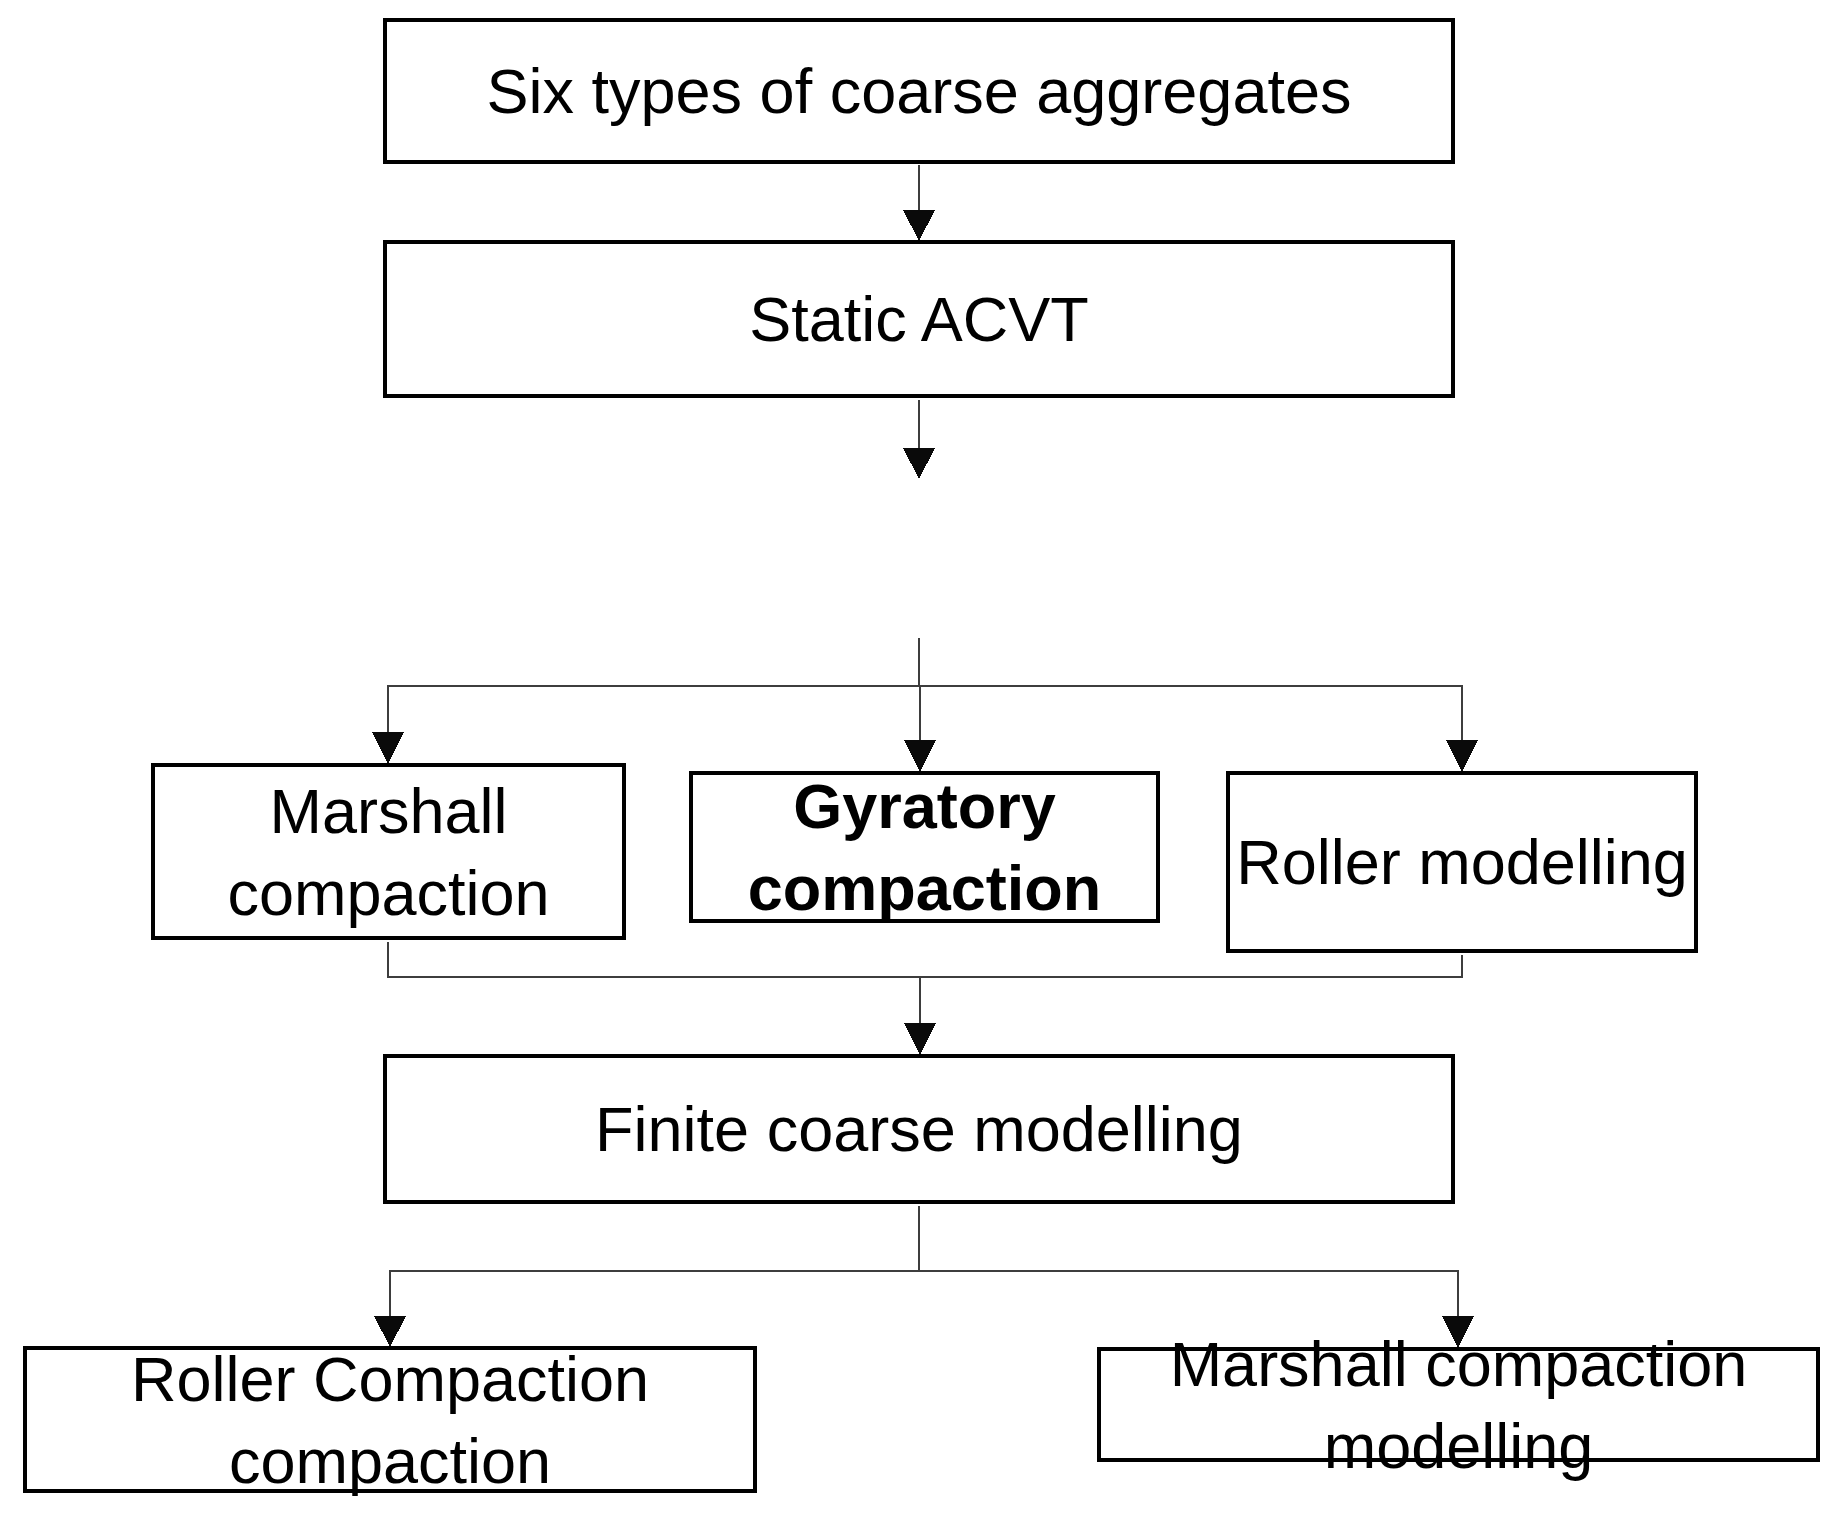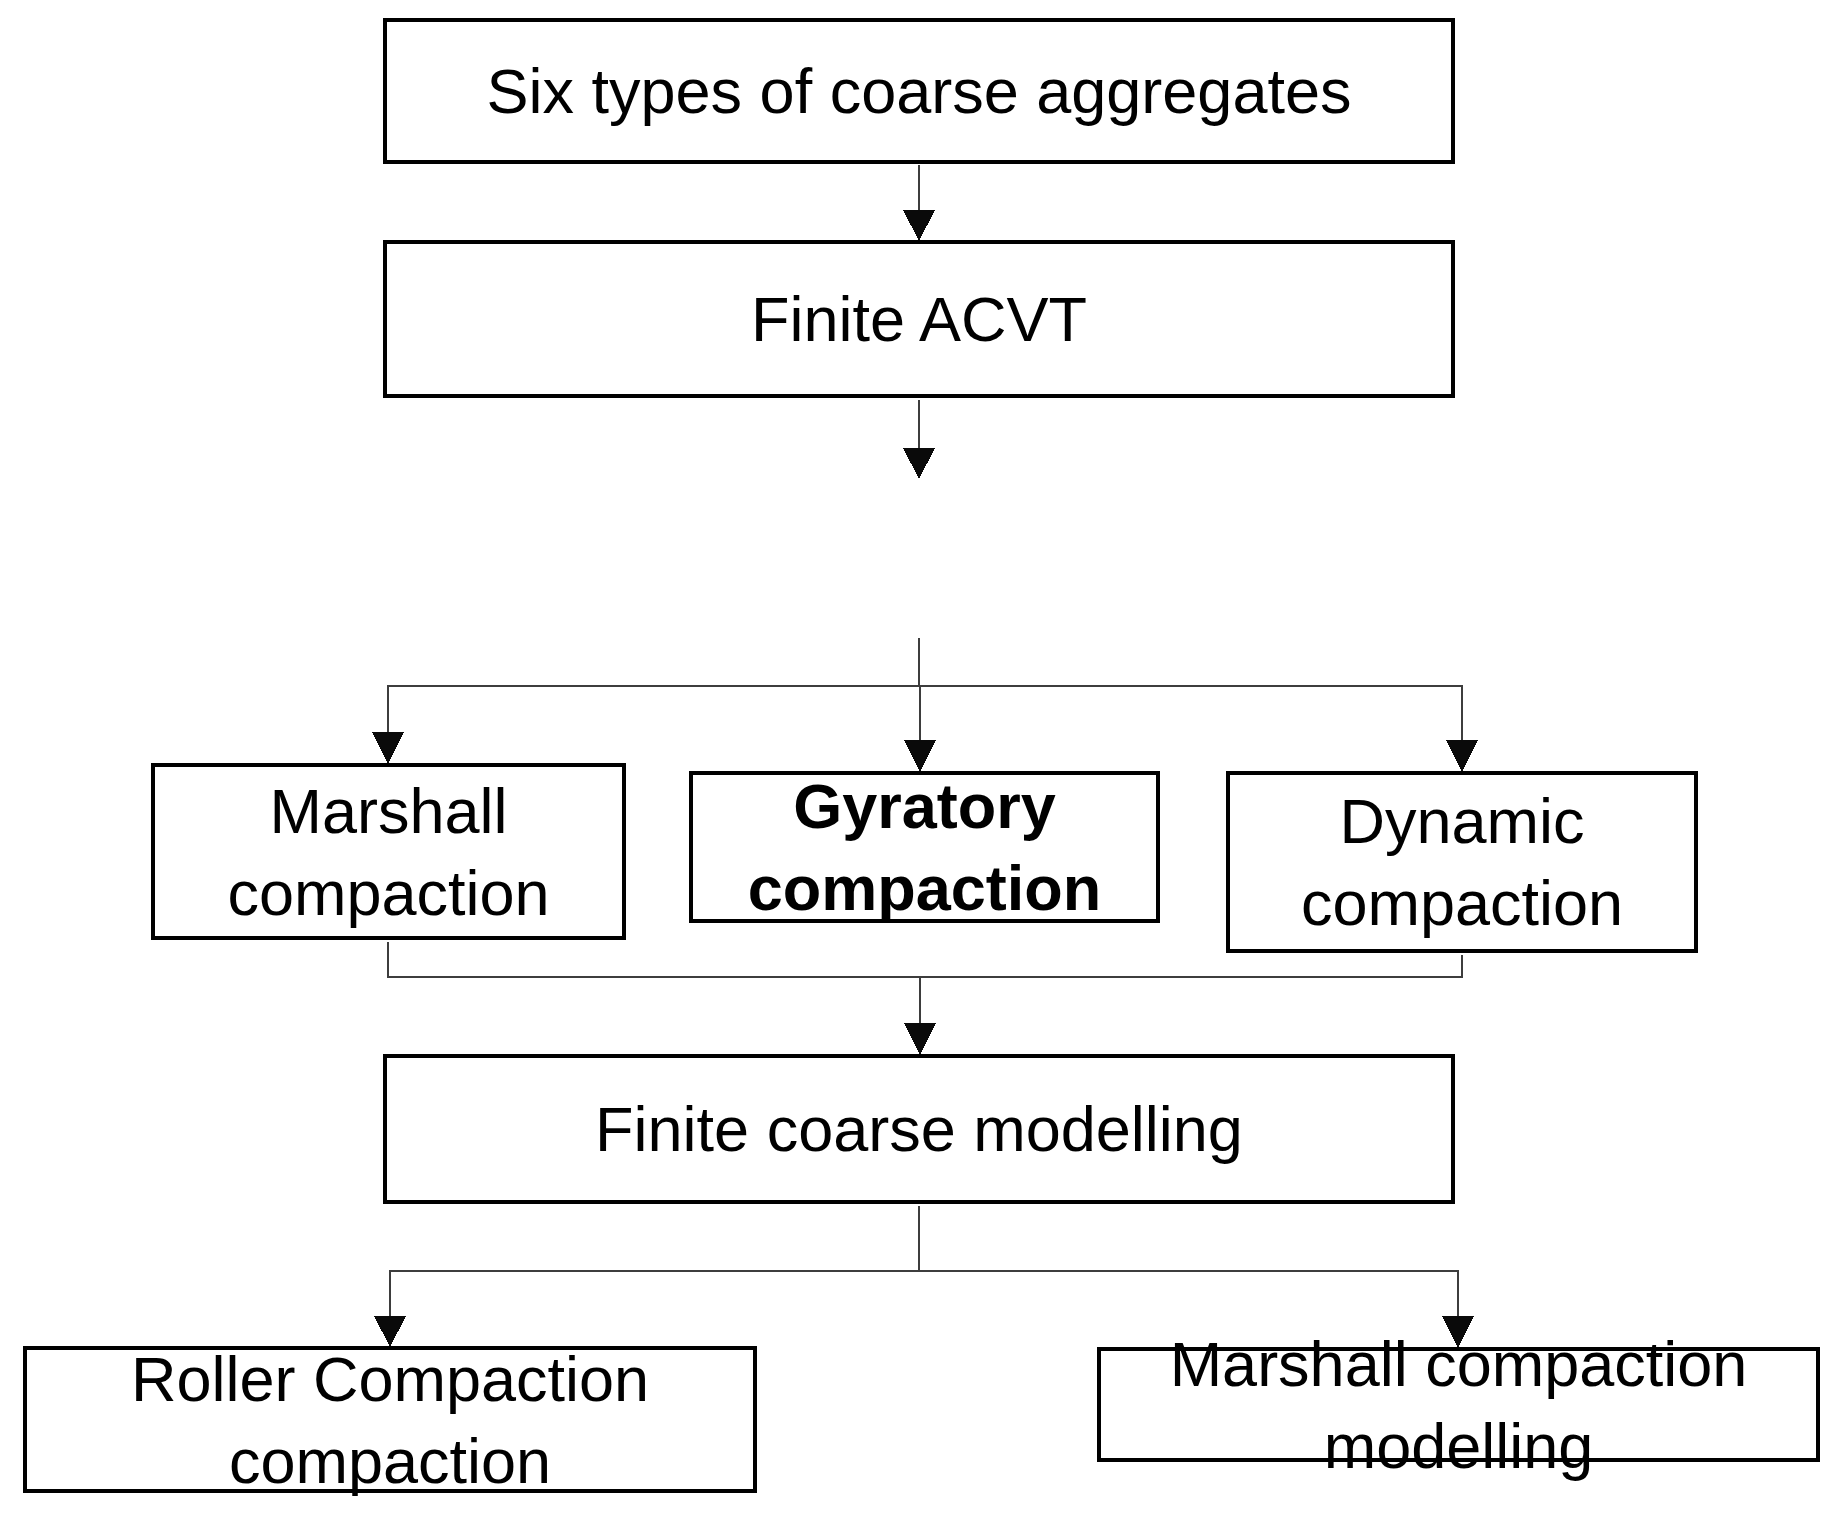--- a/index.html
+++ b/index.html
@@ -103,34 +103,34 @@
       <line class="edge-line" x1="1458" y1="1270" x2="1458" y2="1318"></line>
       <polygon class="edge-head" points="1442,1316 1474,1316 1458,1348"></polygon>
     </g>
   </svg>
 
   <div class="node box-six-types">
     <span class="node-label">Six types of coarse aggregates</span>
   </div>
 
   <div class="node box-static-acvt">
-    <span class="node-label">Finite ACVT</span>
+    <span class="node-label">Static ACVT</span>
   </div>
 
 
   <div class="node box-marshall-comp">
     <span class="node-label">Marshall compaction</span>
   </div>
 
   <div class="node box-gyratory-comp">
     <span class="node-label">Gyratory compaction</span>
   </div>
 
   <div class="node box-roller-comp">
-    <span class="node-label">Dynamic compaction</span>
+    <span class="node-label">Roller modelling</span>
   </div>
 
   <div class="node box-finite-element">
     <span class="node-label">Finite coarse modelling</span>
   </div>
 
   <div class="node box-roller-modelling">
     <span class="node-label">Roller Compaction compaction</span>
   </div>
 

